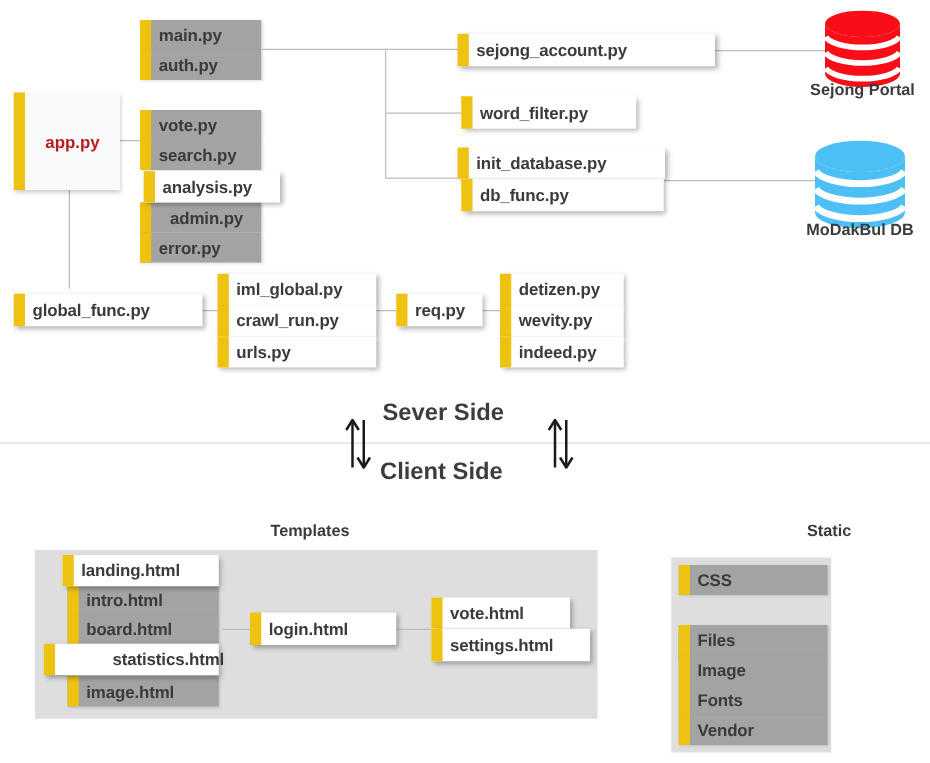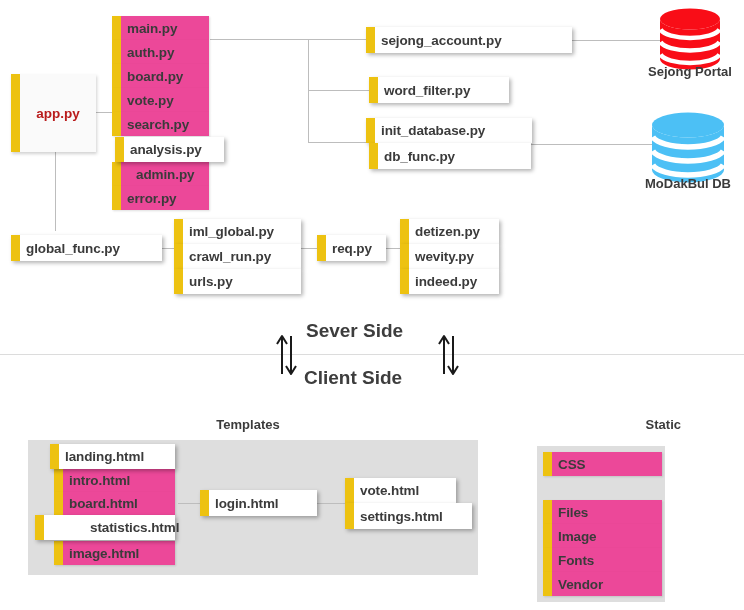--- a/index.html
+++ b/index.html
@@ -13,21 +13,21 @@
 
   
   .ln{position:absolute;background:#bdbdbd;}
   .ln.h{height:1px;}
   .ln.v{width:1px;}
 
   
   .card{
     position:absolute;
     box-sizing:border-box;
-    background:#ec4899;
+    background:#a3a3a3;
     border-left:9px solid #edc211;
     display:flex;
     align-items:center;
     font-size:13.5px;
     font-weight:700;
     color:#3b3b3b;
     letter-spacing:-0.1px;
     padding-left:6px;
     white-space:nowrap;
   }
@@ -122,23 +122,20 @@
   <div class="bigbox" style="left:11px;top:74px;width:85px;height:78px;">
     <span>app.py</span>
   </div>
 
   <div class="card plain" style="left:112px;top:16px;width:97px;height:24px;">
       <span>main.py</span>
     </div>
   <div class="card plain" style="left:112px;top:40px;width:97px;height:24px;">
       <span>auth.py</span>
     </div>
-  <div class="card plain" style="left:112px;top:64px;width:97px;height:24px;">
-      <span>board.py</span>
-    </div>
   <div class="card plain" style="left:112px;top:88px;width:97px;height:24px;">
       <span>vote.py</span>
     </div>
   <div class="card plain" style="left:112px;top:112px;width:97px;height:24px;">
       <span>search.py</span>
     </div>
   <div class="card raised" style="left:115px;top:137px;width:109px;height:25px;">
       <span>analysis.py</span>
     </div>
   <div class="card plain" style="left:112px;top:162px;width:97px;height:24px;padding-left:15px;">

